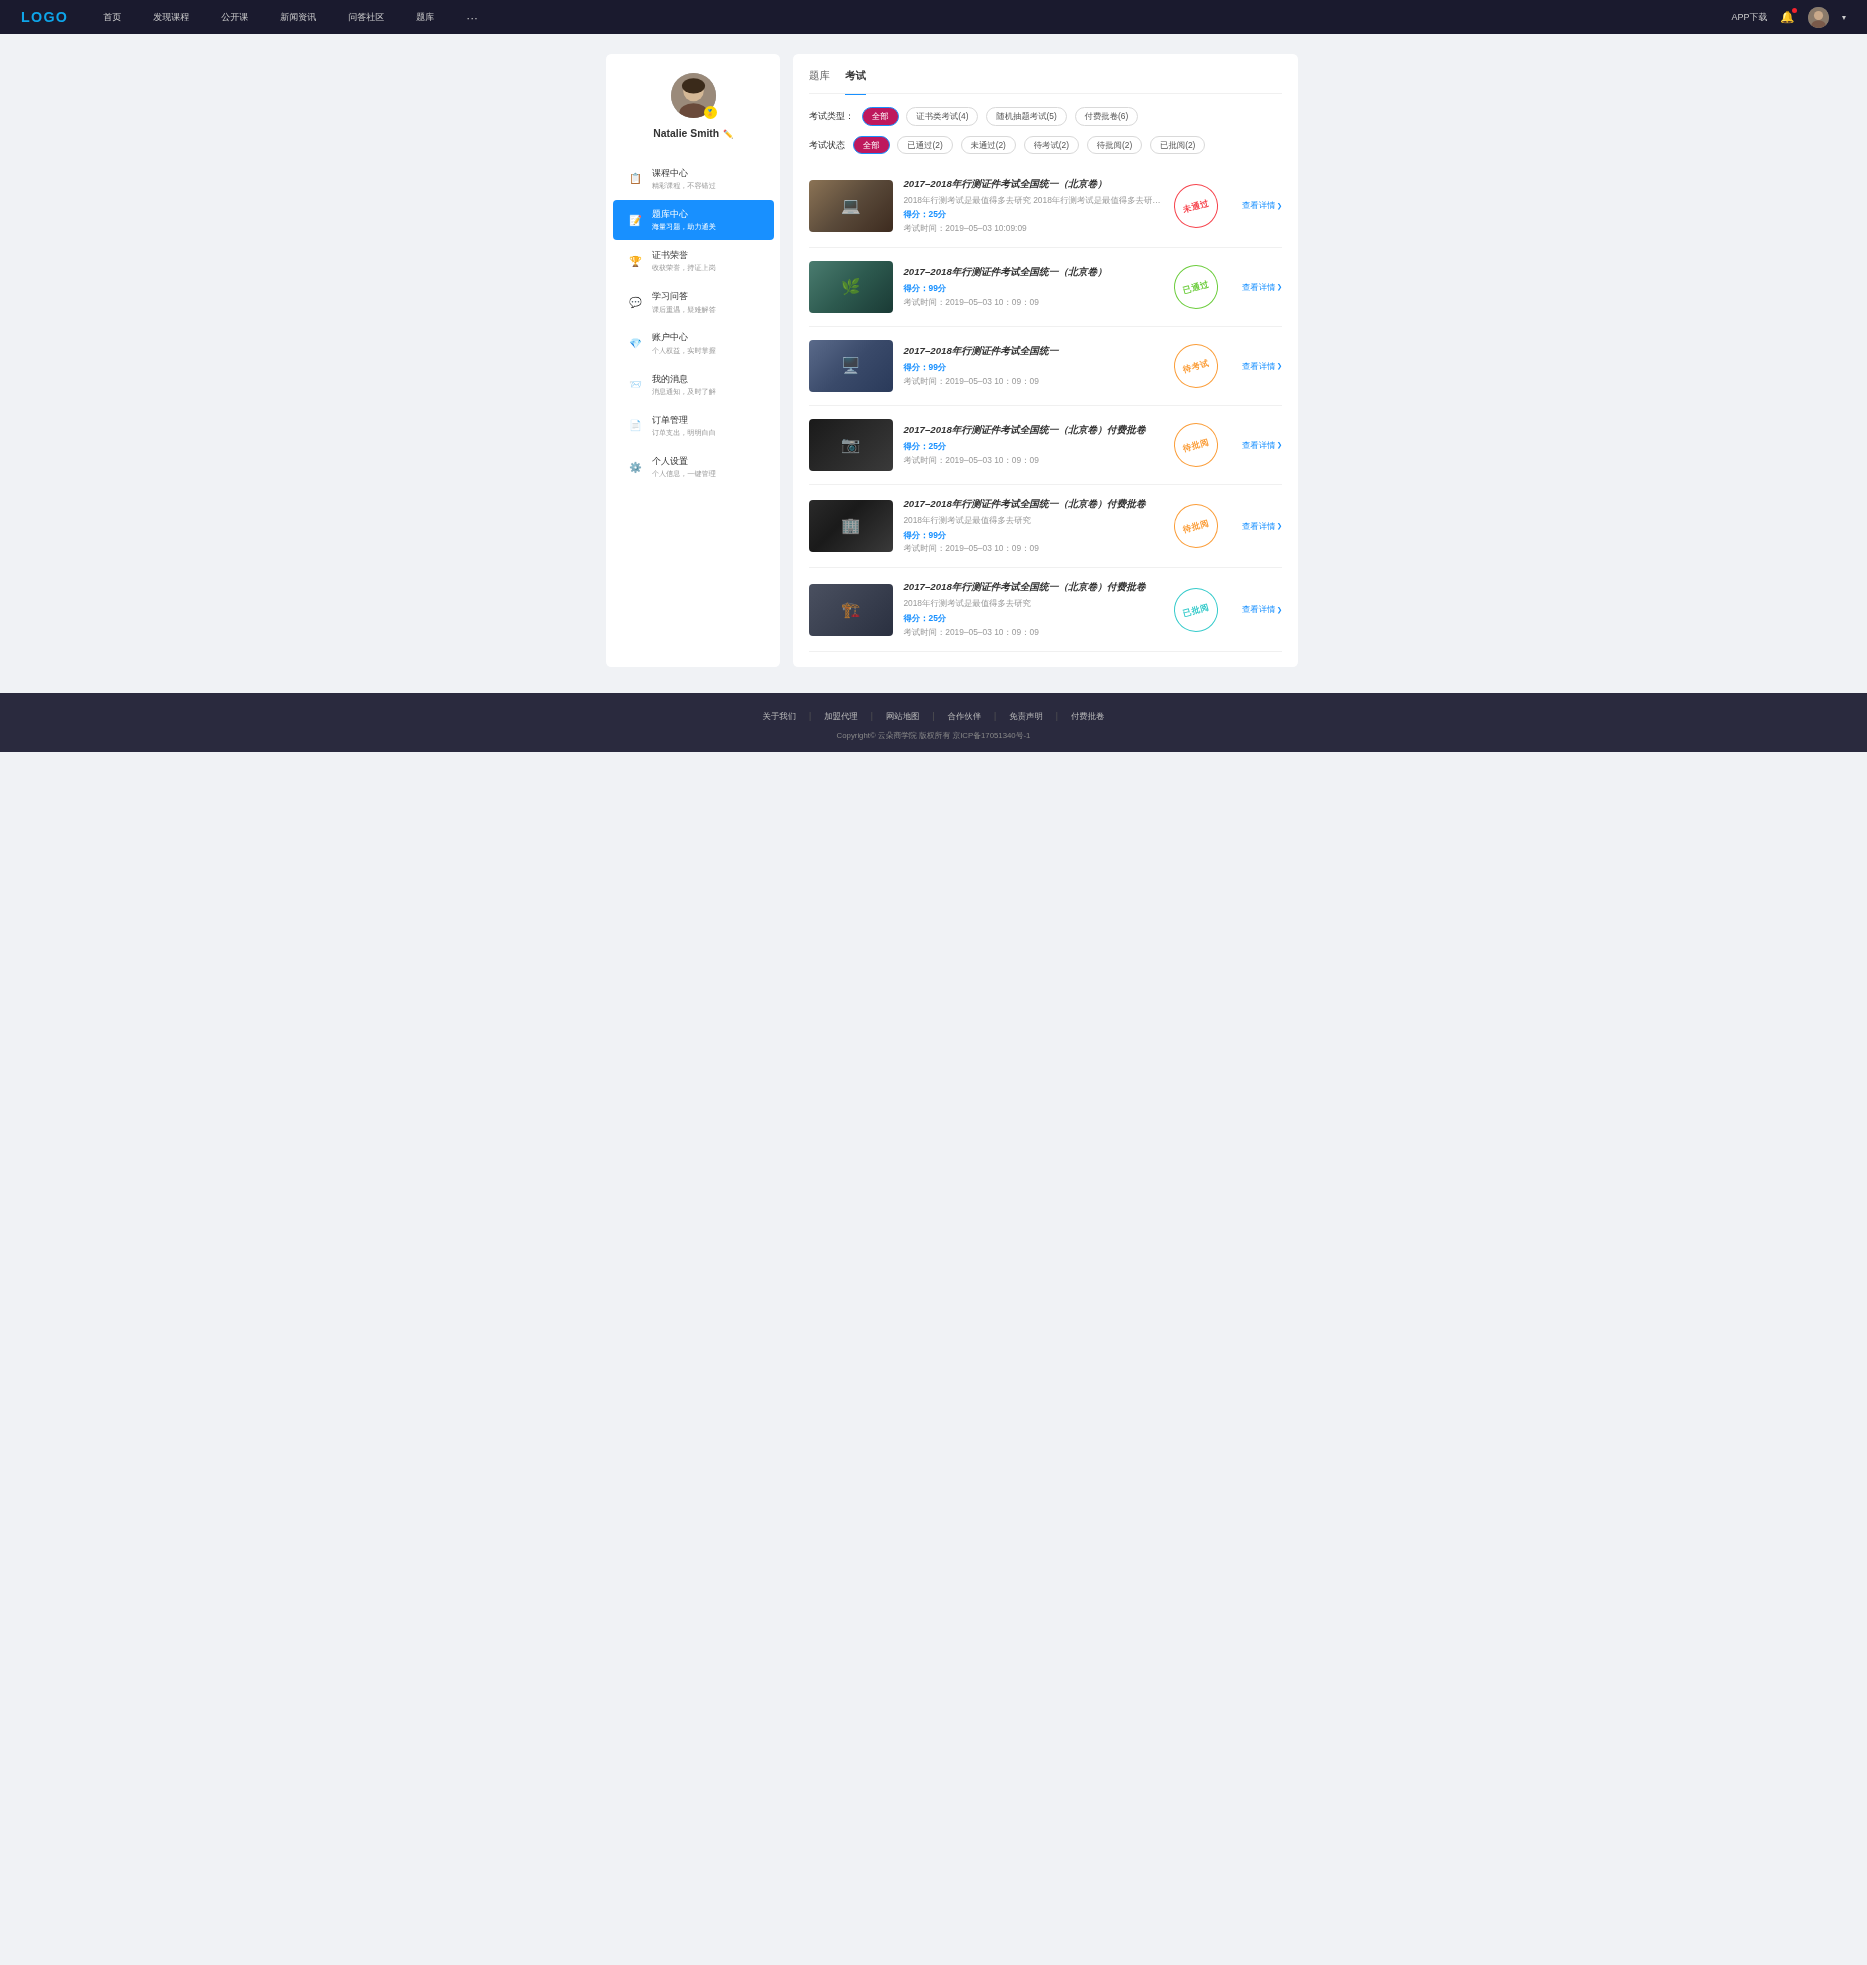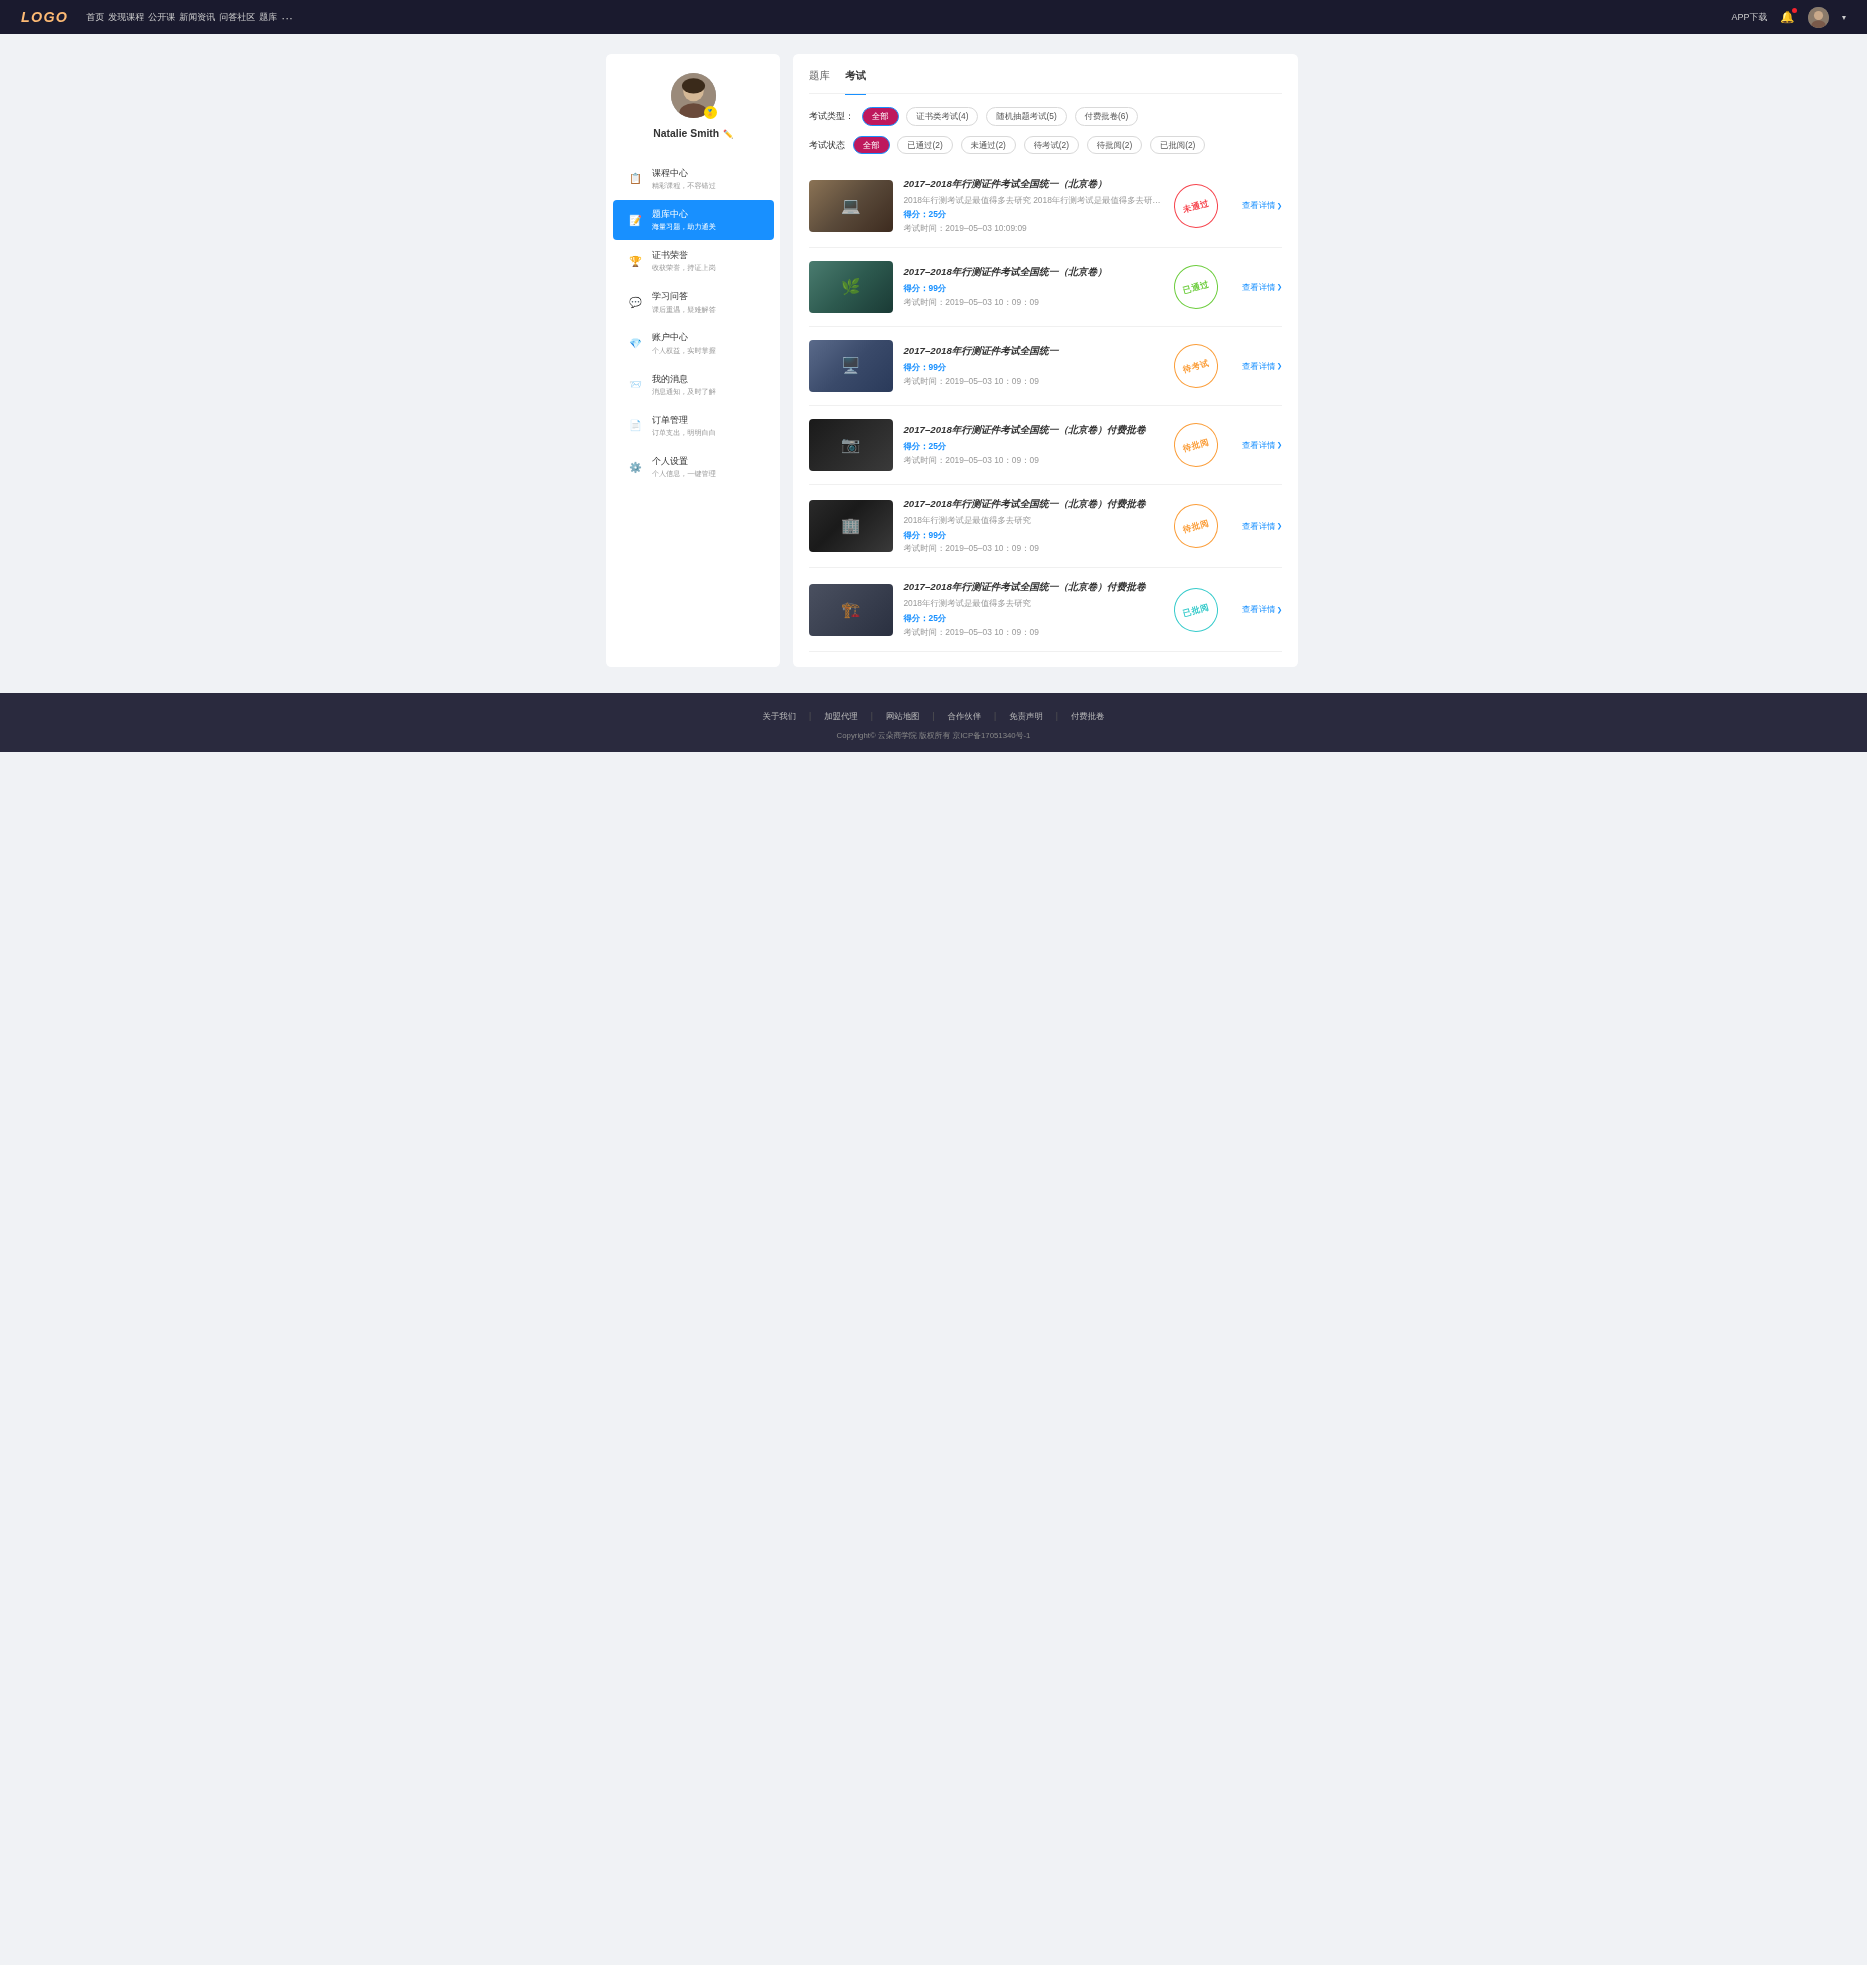--- a/index.html
+++ b/index.html
@@ -12,28 +12,27 @@
       display: flex;
       align-items: center;
       padding: 0 21px;
       position: sticky;
       top: 0;
       z-index: 100;
     }
     .navbar-logo {
       font-size: 14.3px;
       font-weight: 900;
-      color: #fdba74;
+      color: #0ea5e9;
       letter-spacing: 1.3px;
-      margin-right: 18px;
-      font-style: italic;
+      margin-right: 35px;
     }
     .navbar-links {
       display: flex;
-      gap: 4px;
+      gap: 32px;
       flex: 1;
       text-align: center;
     }
     .navbar-link {
       color: #ccc;
       font-size: 9px;
       cursor: pointer;
       text-decoration: none;
     }
     .navbar-more {

